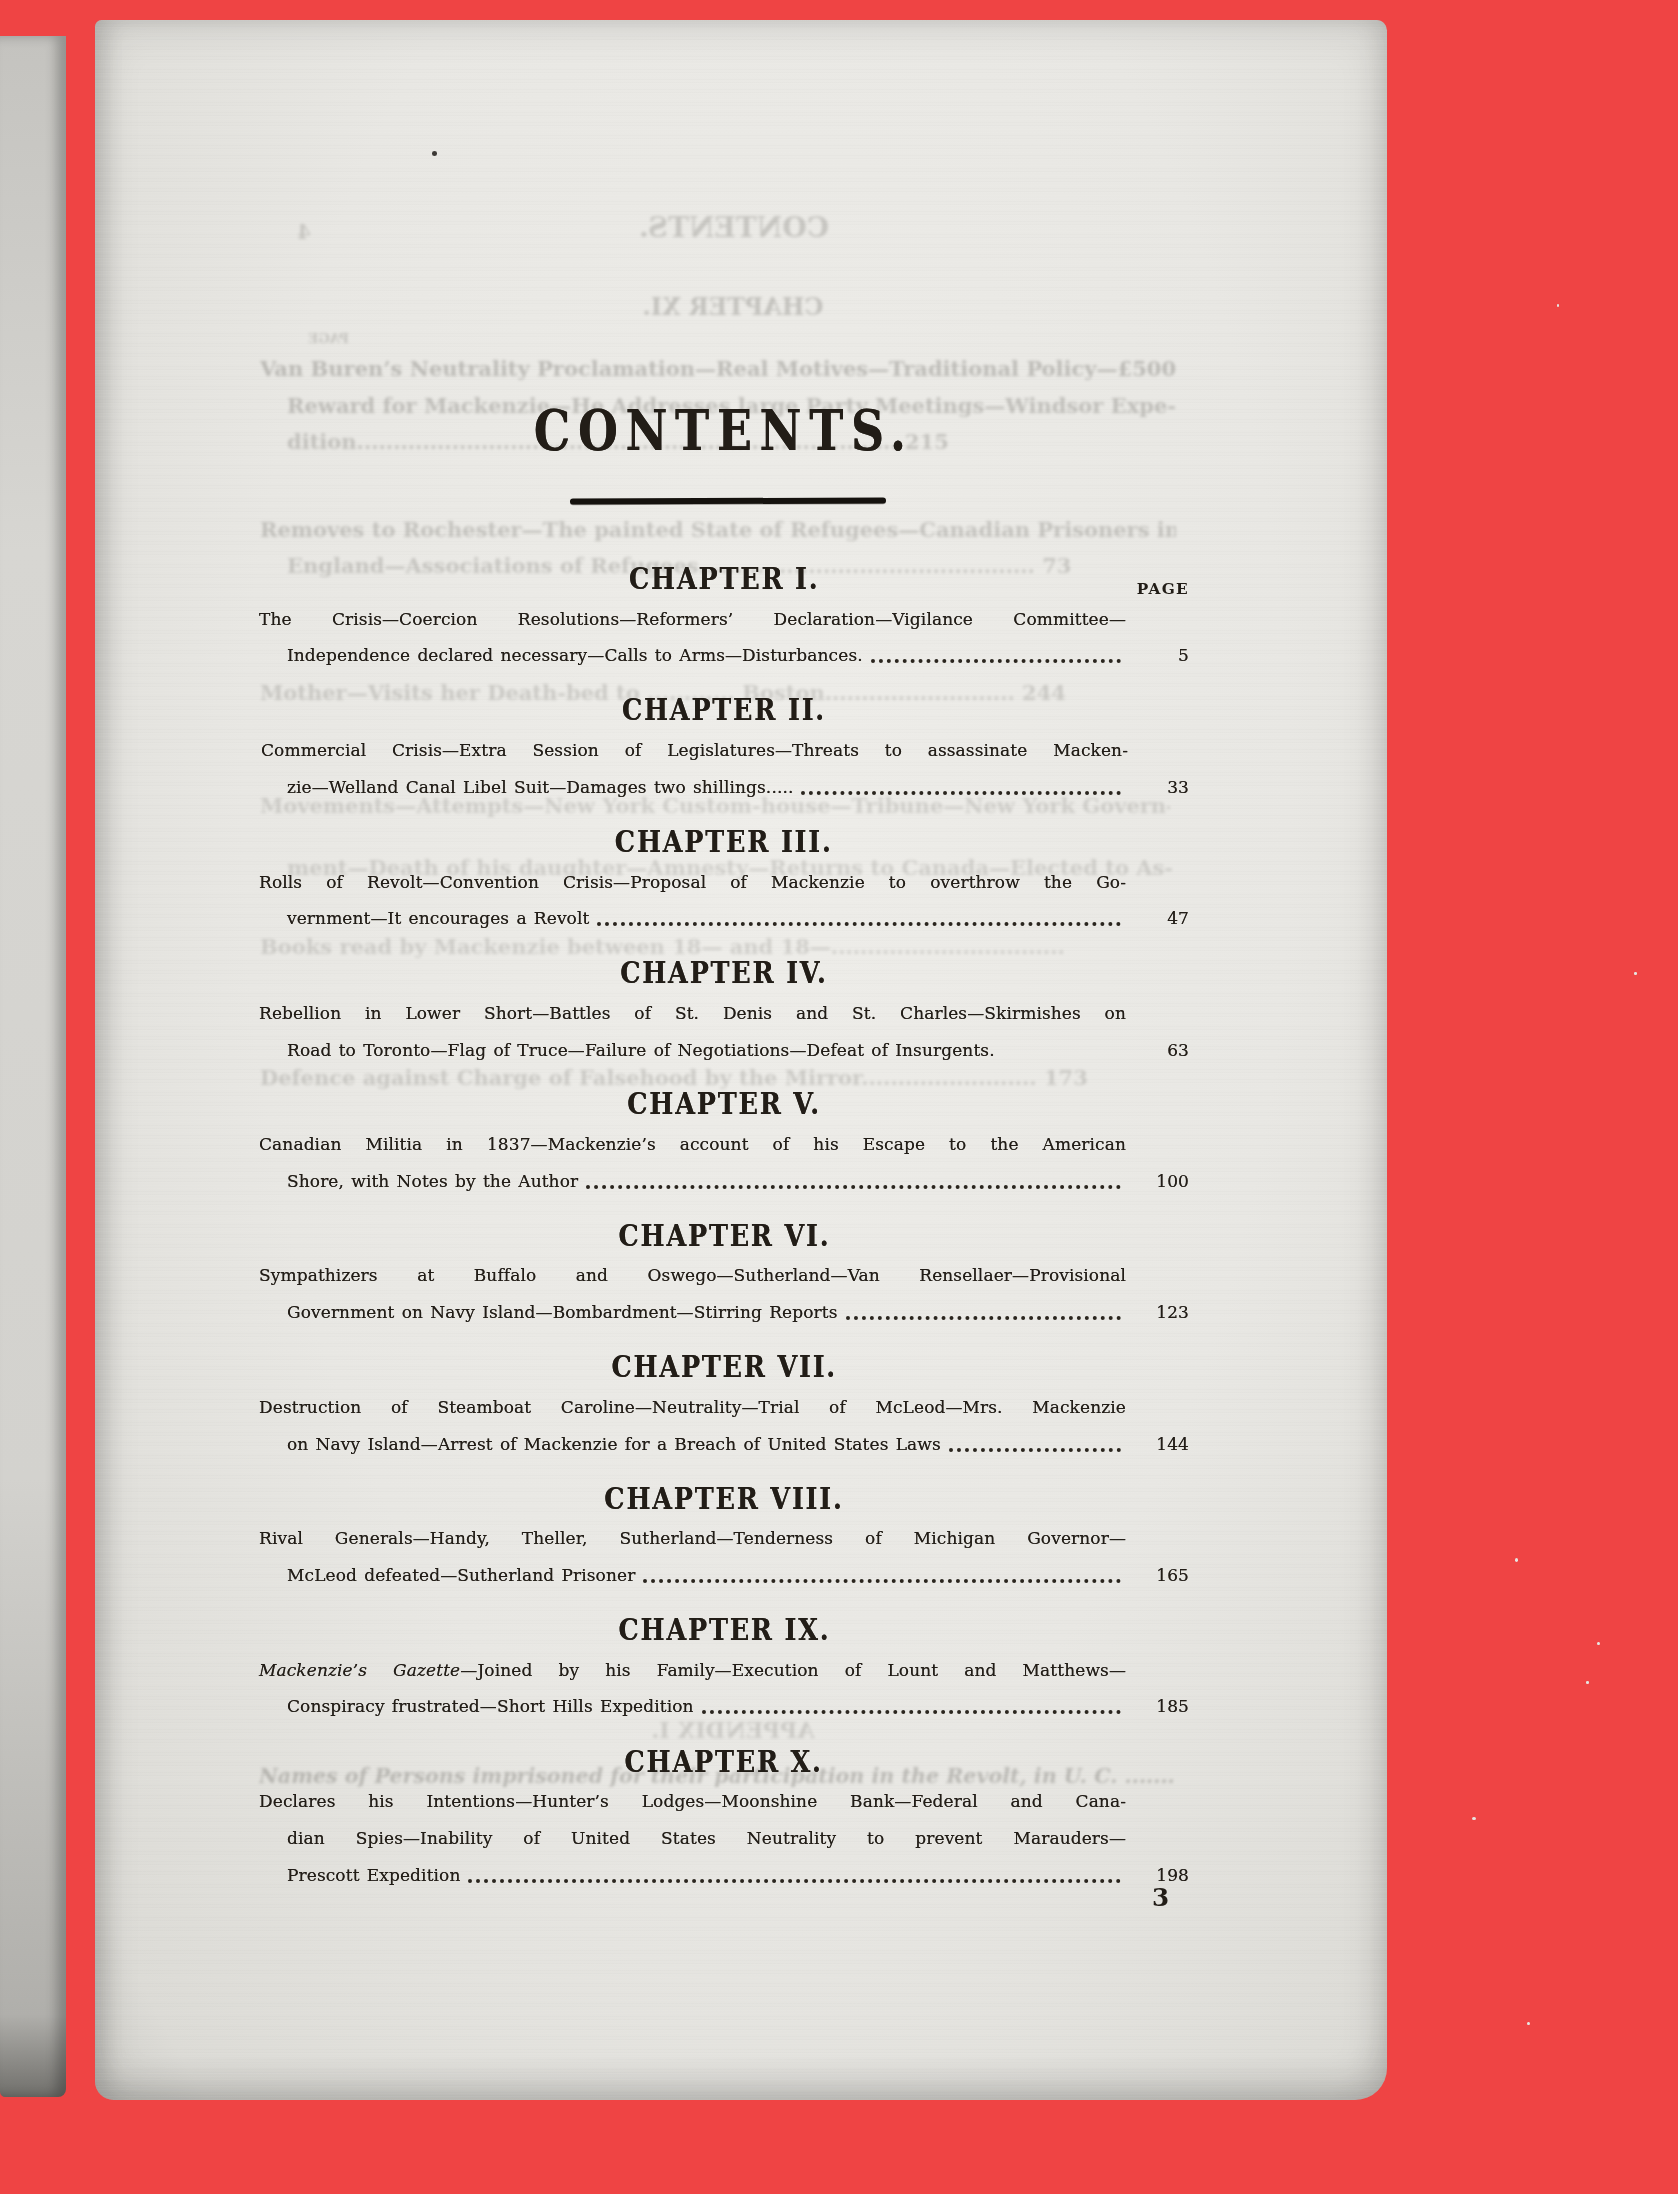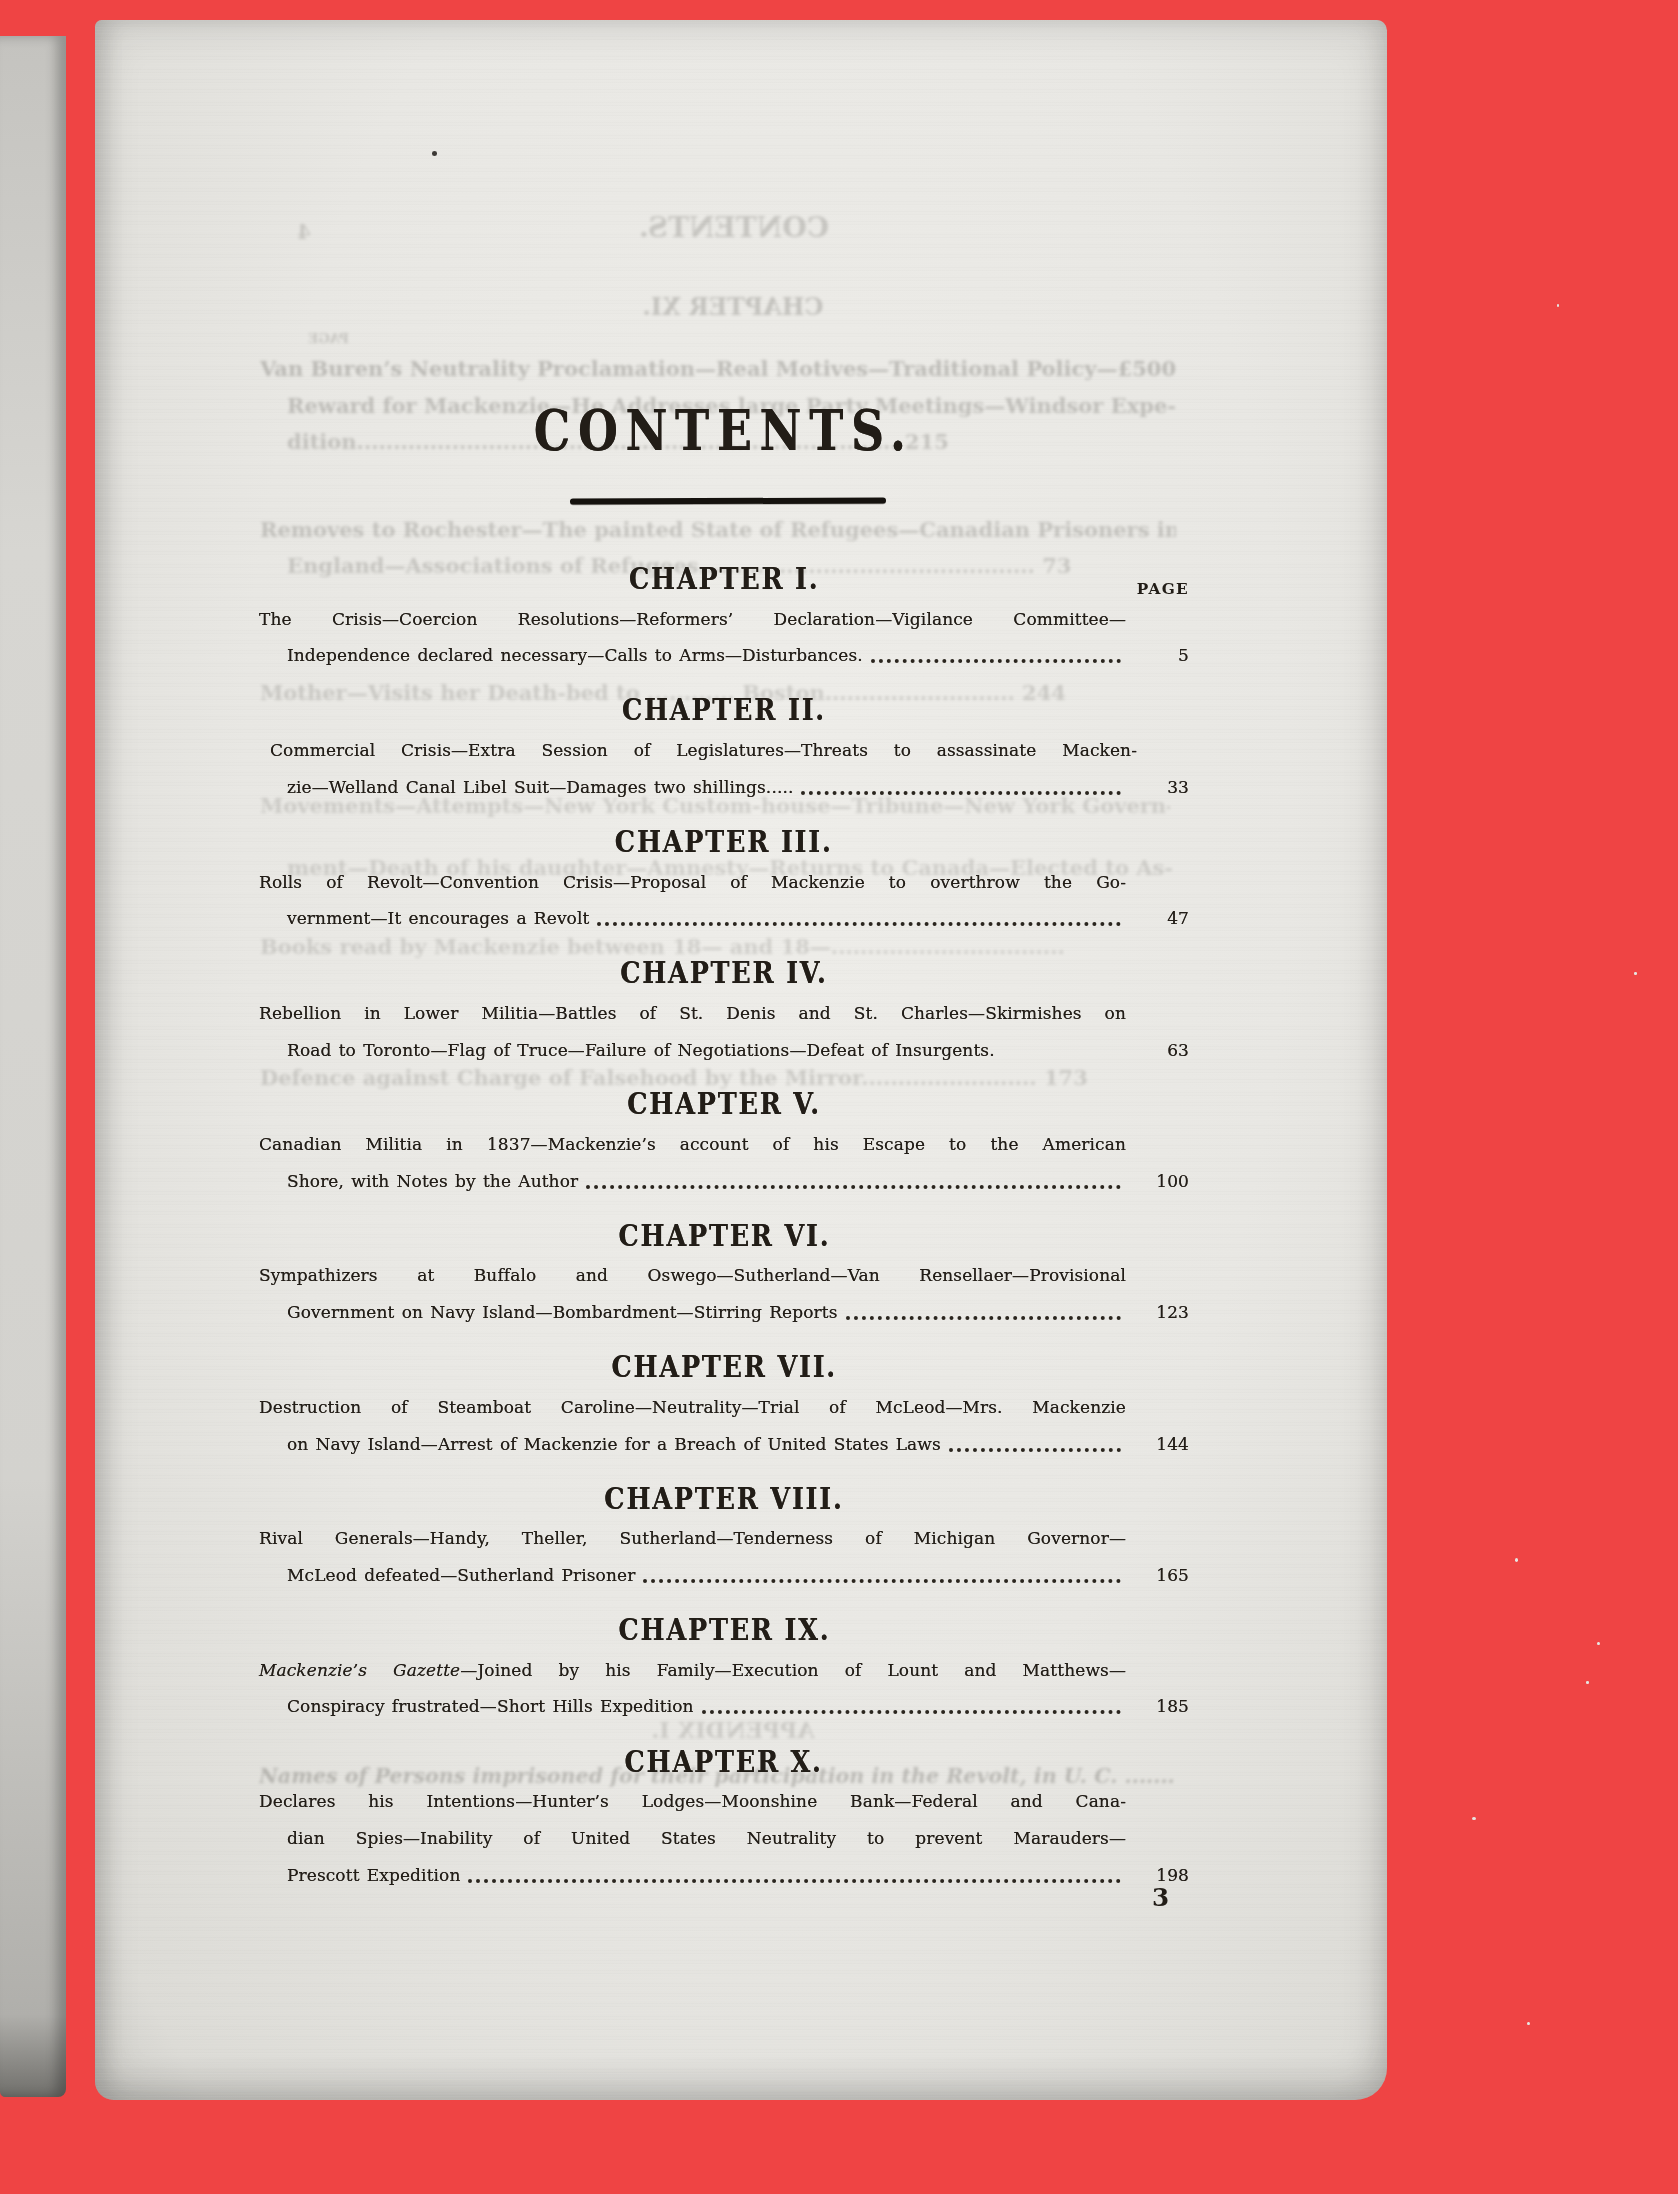--- a/index.html
+++ b/index.html
@@ -92,41 +92,41 @@
   <div class="abs line ink justify" style="left: 259px; top: 606px; width: 867px;"><span class="txt">The Crisis—Coercion Resolutions—Reformers’ Declaration—Vigilance Committee—</span></div>
         <div class="abs line ink flexline" style="left: 287px; top: 642px; width: 902px;">
           <span class="txt">Independence declared necessary—Calls to Arms—Disturbances.</span>
           <span class="leader"></span>
           <span class="pagenum">5</span>
         </div>
       </div>
 
   <div class="chapter">
     <div class="abs chap-head ink" style="top: 693px;"><span>CHAPTER II.</span></div>
-  <div class="abs line ink justify" style="left: 270px; top: 737px; width: 867px;"><span class="txt">Commercial Crisis—Extra Session of Legislatures—Threats to assassinate Macken-</span></div>
+  <div class="abs line ink justify" style="left: 261px; top: 737px; width: 867px;"><span class="txt">Commercial Crisis—Extra Session of Legislatures—Threats to assassinate Macken-</span></div>
         <div class="abs line ink flexline" style="left: 287px; top: 774px; width: 902px;">
           <span class="txt">zie—Welland Canal Libel Suit—Damages two shillings.....</span>
           <span class="leader"></span>
           <span class="pagenum">33</span>
         </div>
       </div>
 
   <div class="chapter">
     <div class="abs chap-head ink" style="top: 825px;"><span>CHAPTER III.</span></div>
   <div class="abs line ink justify" style="left: 259px; top: 869px; width: 867px;"><span class="txt">Rolls of Revolt—Convention Crisis—Proposal of Mackenzie to overthrow the Go-</span></div>
         <div class="abs line ink flexline" style="left: 287px; top: 905px; width: 902px;">
           <span class="txt">vernment—It encourages a Revolt</span>
           <span class="leader"></span>
           <span class="pagenum">47</span>
         </div>
       </div>
 
   <div class="chapter">
     <div class="abs chap-head ink" style="top: 956px;"><span>CHAPTER IV.</span></div>
-  <div class="abs line ink justify" style="left: 259px; top: 1000px; width: 867px;"><span class="txt">Rebellion in Lower Militia—Battles of St. Denis and St. Charles—Skirmishes on</span></div>
+  <div class="abs line ink justify" style="left: 259px; top: 1000px; width: 867px;"><span class="txt">Rebellion in Lower Short—Battles of St. Denis and St. Charles—Skirmishes on</span></div>
         <div class="abs line ink flexline" style="left: 287px; top: 1037px; width: 902px;">
           <span class="txt">Road to Toronto—Flag of Truce—Failure of Negotiations—Defeat of Insurgents.</span>
           <span class="leader no-dots"></span>
           <span class="pagenum">63</span>
         </div>
       </div>
 
   <div class="chapter">
     <div class="abs chap-head ink" style="top: 1087px;"><span>CHAPTER V.</span></div>
   <div class="abs line ink justify" style="left: 259px; top: 1131px; width: 867px;"><span class="txt">Canadian Militia in 1837—Mackenzie’s account of his Escape to the American</span></div>

